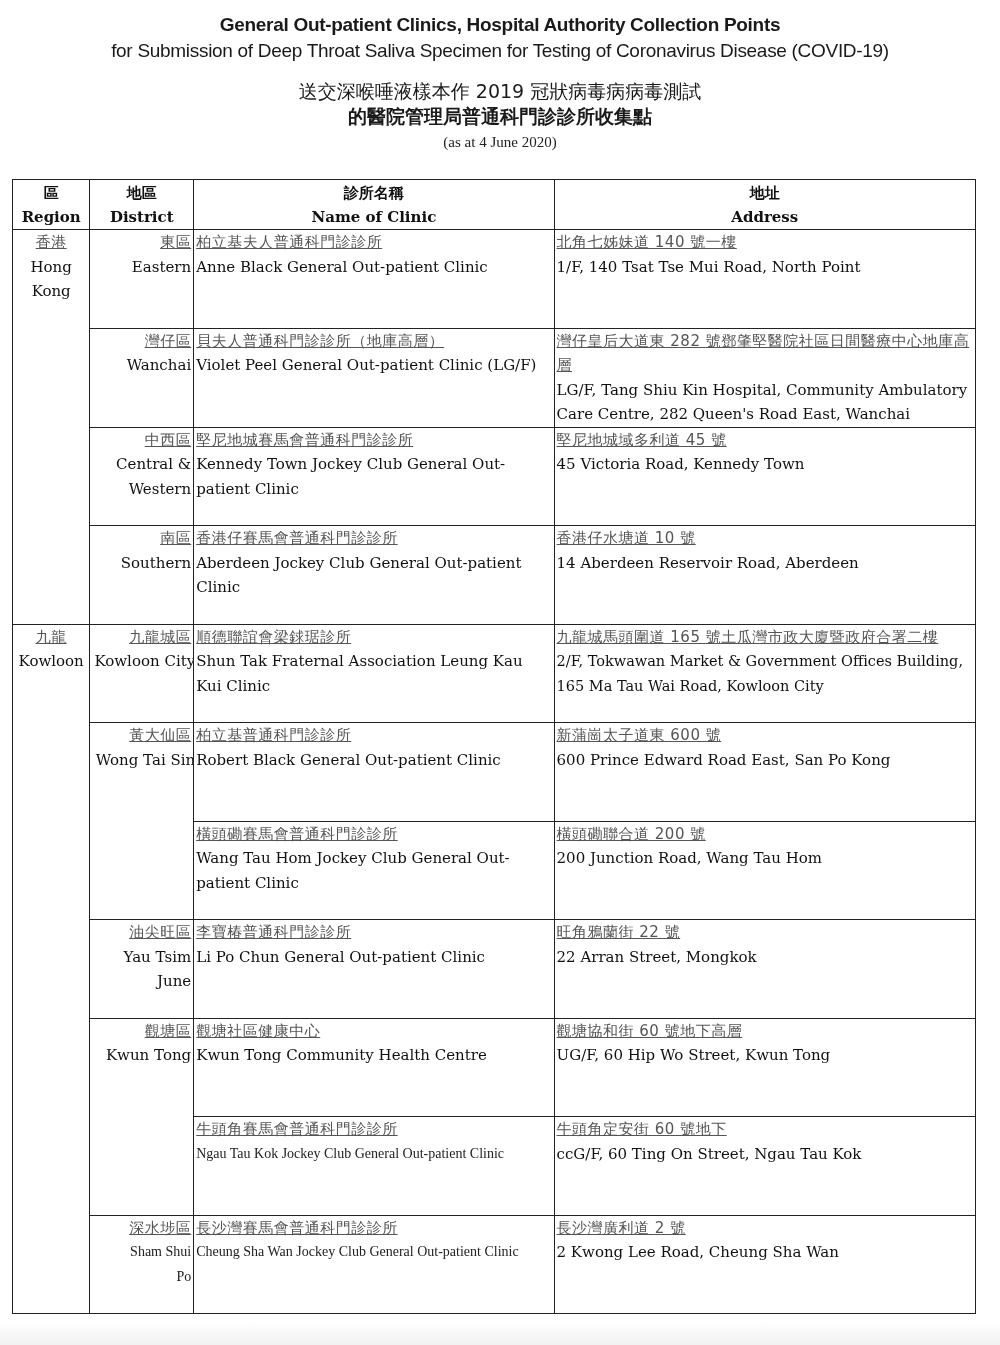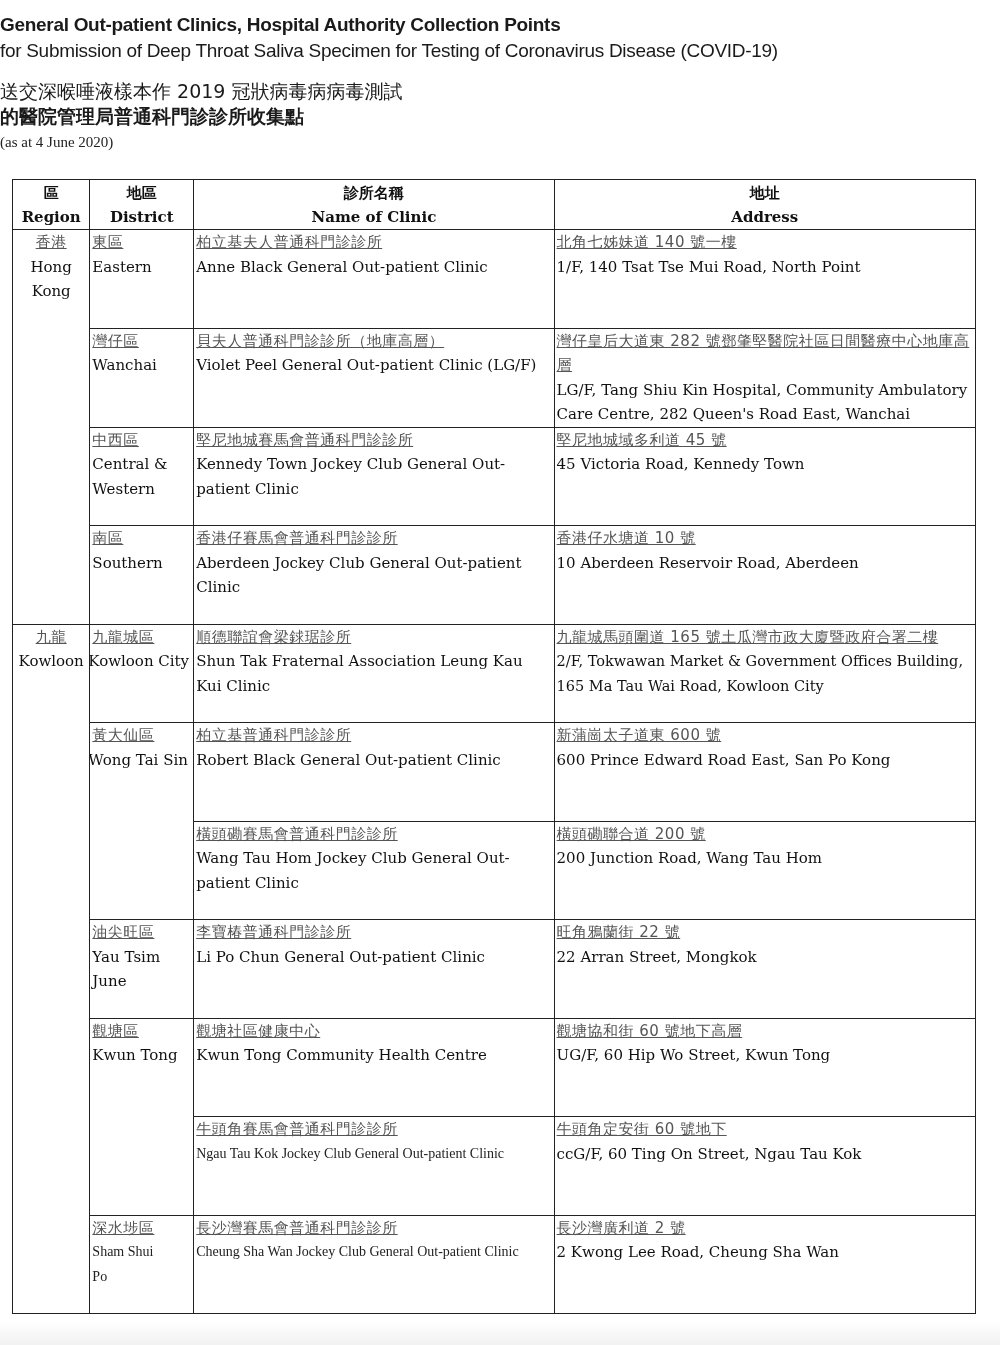--- a/index.html
+++ b/index.html
@@ -1,42 +1,42 @@
 <!DOCTYPE html>
 <html><head>
 <meta charset="utf-8">
 <style>
   html, body { margin: 0; padding: 0; }
   body {
     width: 1000px; height: 1345px; background: #ffffff;
     font-family: "DejaVu Serif", "Liberation Serif", serif;
     color: #111; position: relative; overflow: hidden;
   }
-  .hdr { position: absolute; left: 0; width: 1000px; text-align: left; }
+  .hdr { position: absolute; left: 0; width: 1000px; text-align: center; }
   .t1 { top: 12px; font-family: "Liberation Sans", sans-serif; font-weight: bold; font-size: 19px; letter-spacing: -0.3px; line-height: 26px; color:#1a1a1a; }
   .t2 { top: 38px; font-family: "Liberation Sans", sans-serif; font-weight: normal; font-size: 19px; letter-spacing: -0.3px; line-height: 26px; color:#1a1a1a; }
   .t3 { top: 78px; font-family: "DejaVu Sans", sans-serif; font-weight: normal; font-size: 19px; line-height: 26px; color:#1a1a1a; }
   .t4 { top: 104px; font-family: Liberation Serif, serif; font-weight: bold; font-size: 19px; line-height: 26px; color:#1a1a1a; }
   .t5 { top: 130px; font-family: "Liberation Serif", serif; font-size: 15px; line-height: 24px; color:#222; }
 
   table.clinics {
     position: absolute; left: 12px; top: 179px;
     border-collapse: collapse; table-layout: fixed;
     width: 964px;
   }
   table.clinics td, table.clinics th {
     border: 1.6px solid #222; vertical-align: top; padding: 0 2px;
     font-size: 15px; line-height: 24.5px; overflow: hidden;
   }
   table.clinics th {
     font-family: "DejaVu Serif", serif; font-weight: bold; text-align: center;
     height: 48px; font-size: 15px; line-height: 24px; padding-top: 1px;
   }
   .c-region { width: 76px; text-align: center; }
-  .c-district { width: 102px; text-align: left; }
+  .c-district { width: 102px; text-align: right; }
   .c-name { width: 354px; }
   .c-addr { width: 414px; }
   .zh { color: #555; font-family: "DejaVu Sans", sans-serif; font-size: 15px; letter-spacing: 0.5px; display:block;text-decoration:underline; }
   .en { color: #111; display:block; }
   .en-light { color: #222; font-family: "Liberation Serif", serif; font-size: 14px; display:block; }
   tr.r { height: 98.5px; }
   td.mid { vertical-align: middle; }
   .ftr { position:absolute; left:0; top:1322px; width:1000px; height:23px;
          background: linear-gradient(#fff, #f1f1f1); }
 </style>
@@ -131,21 +131,21 @@
     <td class="c-district">
       <span class="zh">南區</span>
       <span class="en">Southern</span>
     </td>
     <td>
       <span class="zh">香港仔賽馬會普通科門診診所</span>
       <span class="en">Aberdeen Jockey Club General Out-patient Clinic</span>
     </td>
     <td>
       <span class="zh">香港仔水塘道 10 號</span>
-      <span class="en">10 Aberdeen Reservoir Road, Aberdeen</span>
+      <span class="en">14 Aberdeen Reservoir Road, Aberdeen</span>
     </td>
   </tr>
 
   <tr class="r">
     <td class="c-region" rowspan="7">
       <span class="zh">九龍</span>
       <span class="en">Kowloon</span>
     </td>
     <td class="c-district">
       <span class="zh">九龍城區</span>

